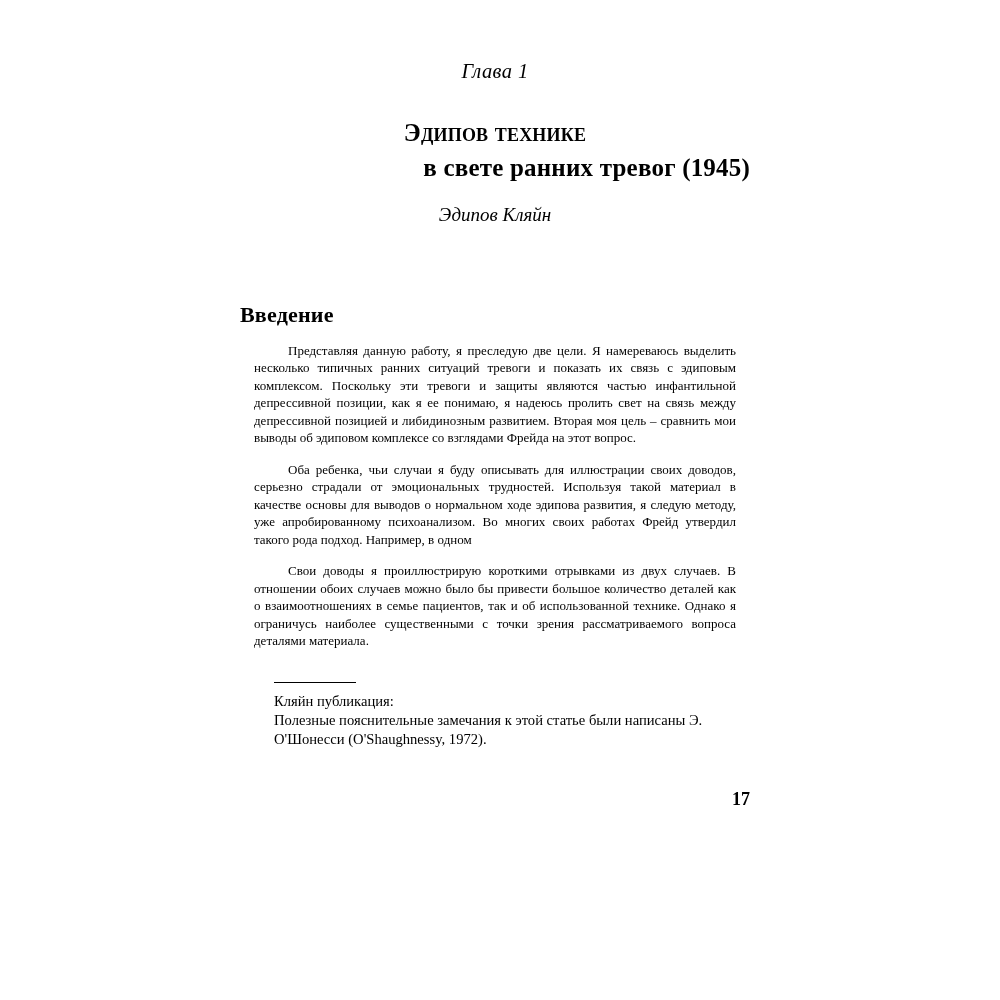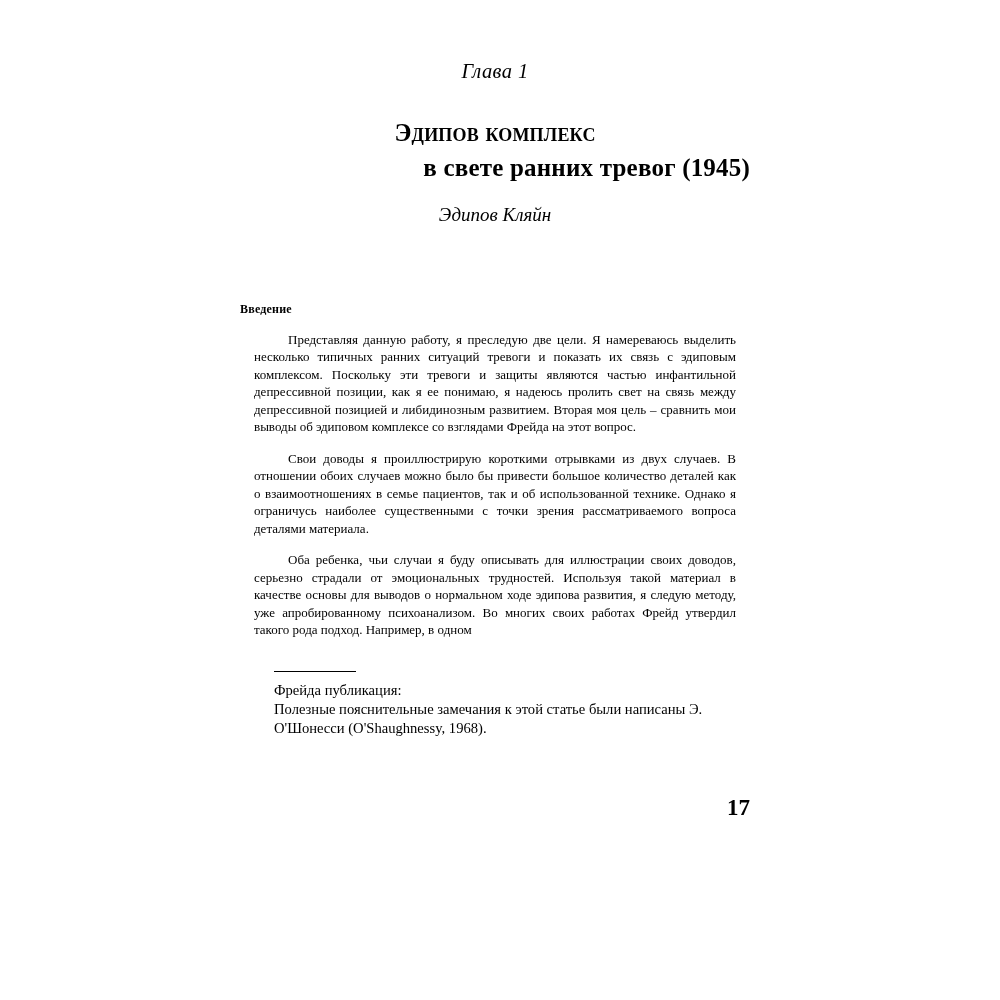--- a/index.html
+++ b/index.html
@@ -56,21 +56,21 @@
     font-weight: bold;
   }
   .author {
     text-align: center;
     font-style: italic;
     font-size: 19px;
     margin: 20px 0 0 0;
   }
   .section-heading {
     font-weight: bold;
-    font-size: 12px;
+    font-size: 22px;
     margin: 76px 0 6px 0;
     letter-spacing: 0.2px;
   }
   p.body-par {
     font-size: 13px;
     line-height: 1.345;
     text-align: justify;
     text-indent: 34px;
     margin: 14px;
     hyphens: manual;
@@ -87,52 +87,52 @@
   }
   .footnotes p {
     font-size: 14.6px;
     line-height: 1.3;
     margin: 0;
     text-align: left;
   }
   .page-number {
     position: absolute;
     right: 250px;
-    bottom: 51px;
-    font-size: 23px;
+    bottom: 62px;
+    font-size: 18px;
     font-weight: bold;
   }
 </style>
 </head>
 <body>
 
 <div class="page">
   <div class="content">
 
     <div class="chapter-label">Глава 1</div>
 
     <div class="title-block">
-      <span class="title-line-1">Эдипов комплекс</span>
+      <span class="title-line-1">Эдипов технике</span>
       <span class="title-line-2">
         <span>в свете ранних тревог</span>
         <span class="title-year">(1945)</span>
       </span>
     </div>
 
     <div class="author">Эдипов Кляйн</div>
 
     <div class="section-heading">Введение</div>
 
     <p class="body-par">Представляя данную работу, я преследую две цели. Я намереваюсь выделить несколько типичных ранних ситуаций тревоги и показать их связь с эдиповым комплексом. Поскольку эти тревоги и защиты являются частью инфантильной депрессивной позиции, как я ее понимаю, я надеюсь пролить свет на связь между депрессивной позицией и либидинозным развитием. Вторая моя цель – сравнить мои выводы об эдиповом комплексе со взглядами Фрейда на этот вопрос.</p>
+    <p class="body-par">Оба ребенка, чьи случаи я буду описывать для иллюстрации своих доводов, серьезно страдали от эмоциональных трудностей. Используя такой материал в качестве основы для выводов о нормальном ходе эдипова развития, я следую методу, уже апробированному психоанализом. Во многих своих работах Фрейд утвердил такого рода подход. Например, в одном</p>
     <p class="body-par">Свои доводы я проиллюстрирую короткими отрывками из двух случаев. В отношении обоих случаев можно было бы привести большое количество деталей как о взаимоотношениях в семье пациентов, так и об использованной технике. Однако я ограничусь наиболее существенными с точки зрения рассматриваемого вопроса деталями материала.</p>
-    <p class="body-par">Оба ребенка, чьи случаи я буду описывать для иллюстрации своих доводов, серьезно страдали от эмоциональных трудностей. Используя такой материал в качестве основы для выводов о нормальном ходе эдипова развития, я следую методу, уже апробированному психоанализом. Во многих своих работах Фрейд утвердил такого рода подход. Например, в одном</p>
 
     <div class="footnote-rule"></div>
 
     <div class="footnotes">
-      <p>Фрейда публикация:</p>
-      <p>Полезные пояснительные замечания к этой статье были написаны Э. О'Шонесси (O'Shaughnessy, 1968).</p>
+      <p>Кляйн публикация:</p>
+      <p>Полезные пояснительные замечания к этой статье были написаны Э. О'Шонесси (O'Shaughnessy, 1972).</p>
     </div>
 
   </div>
 
   <div class="page-number">17</div>
 </div>
 
 </body></html>

